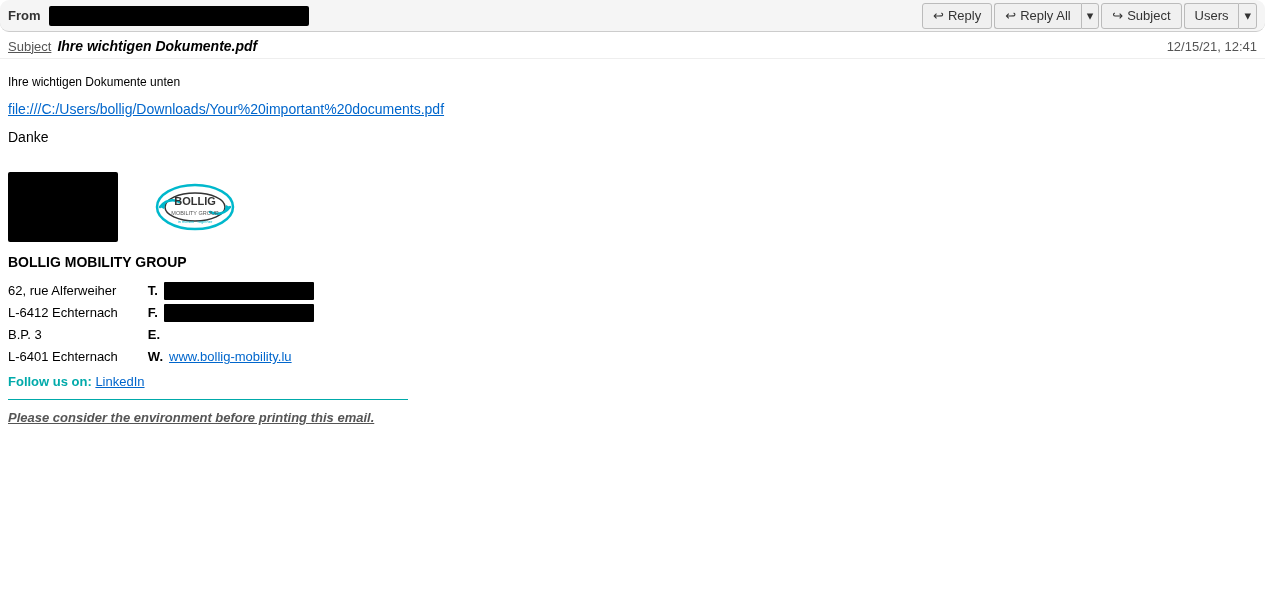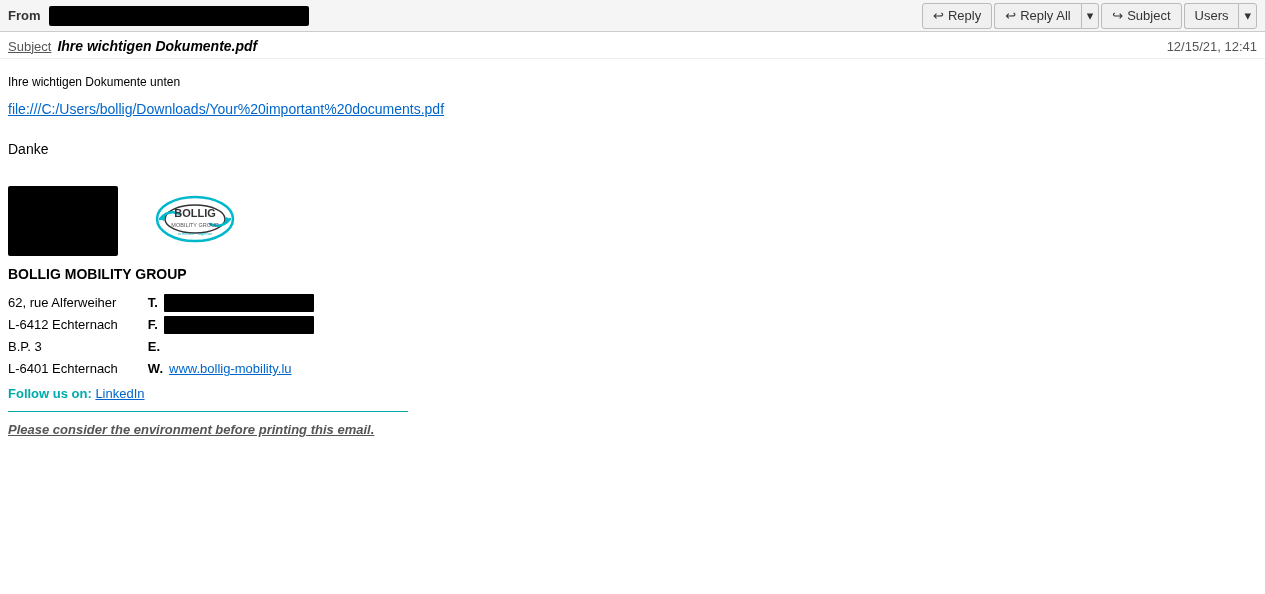--- a/index.html
+++ b/index.html
@@ -6,20 +6,21 @@
     body { font-family: Arial, sans-serif; font-size: 14px; background: #fff; color: #000; }
 
     
     .email-header {
       display: flex;
       align-items: center;
       border-bottom: 1px solid #ccc;
       padding: 4px 8px;
       background: #f5f5f5;
       height: 32px;
+      border-radius: 9px;
     }
     .email-header .from-section {
       display: flex;
       align-items: center;
       flex: 1;
       gap: 8px;
     }
     .email-header .from-label {
       font-weight: bold;
       font-size: 13px;
@@ -98,35 +99,35 @@
     .body-text {
       font-size: 12px;
       margin-bottom: 12px;
       color: #000;
     }
     .body-link {
       color: #0066cc;
       text-decoration: underline;
       font-size: 14px;
       display: block;
-      margin-bottom: 24px;
+      margin-bottom: 12px;
     }
     .danke {
       font-size: 14px;
       font-weight: normal;
       margin-bottom: 24px;
     }
 
     
     .signature {
       margin-top: 16px;
     }
     .sig-logo-row {
       display: flex;
-      align-items: flex-end;
+      align-items: center;
       gap: 20px;
       margin-bottom: 10px;
     }
     .sig-photo {
       width: 110px;
       height: 70px;
       background: #000;
       border-radius: 2px;
     }
     .sig-logo-img {

